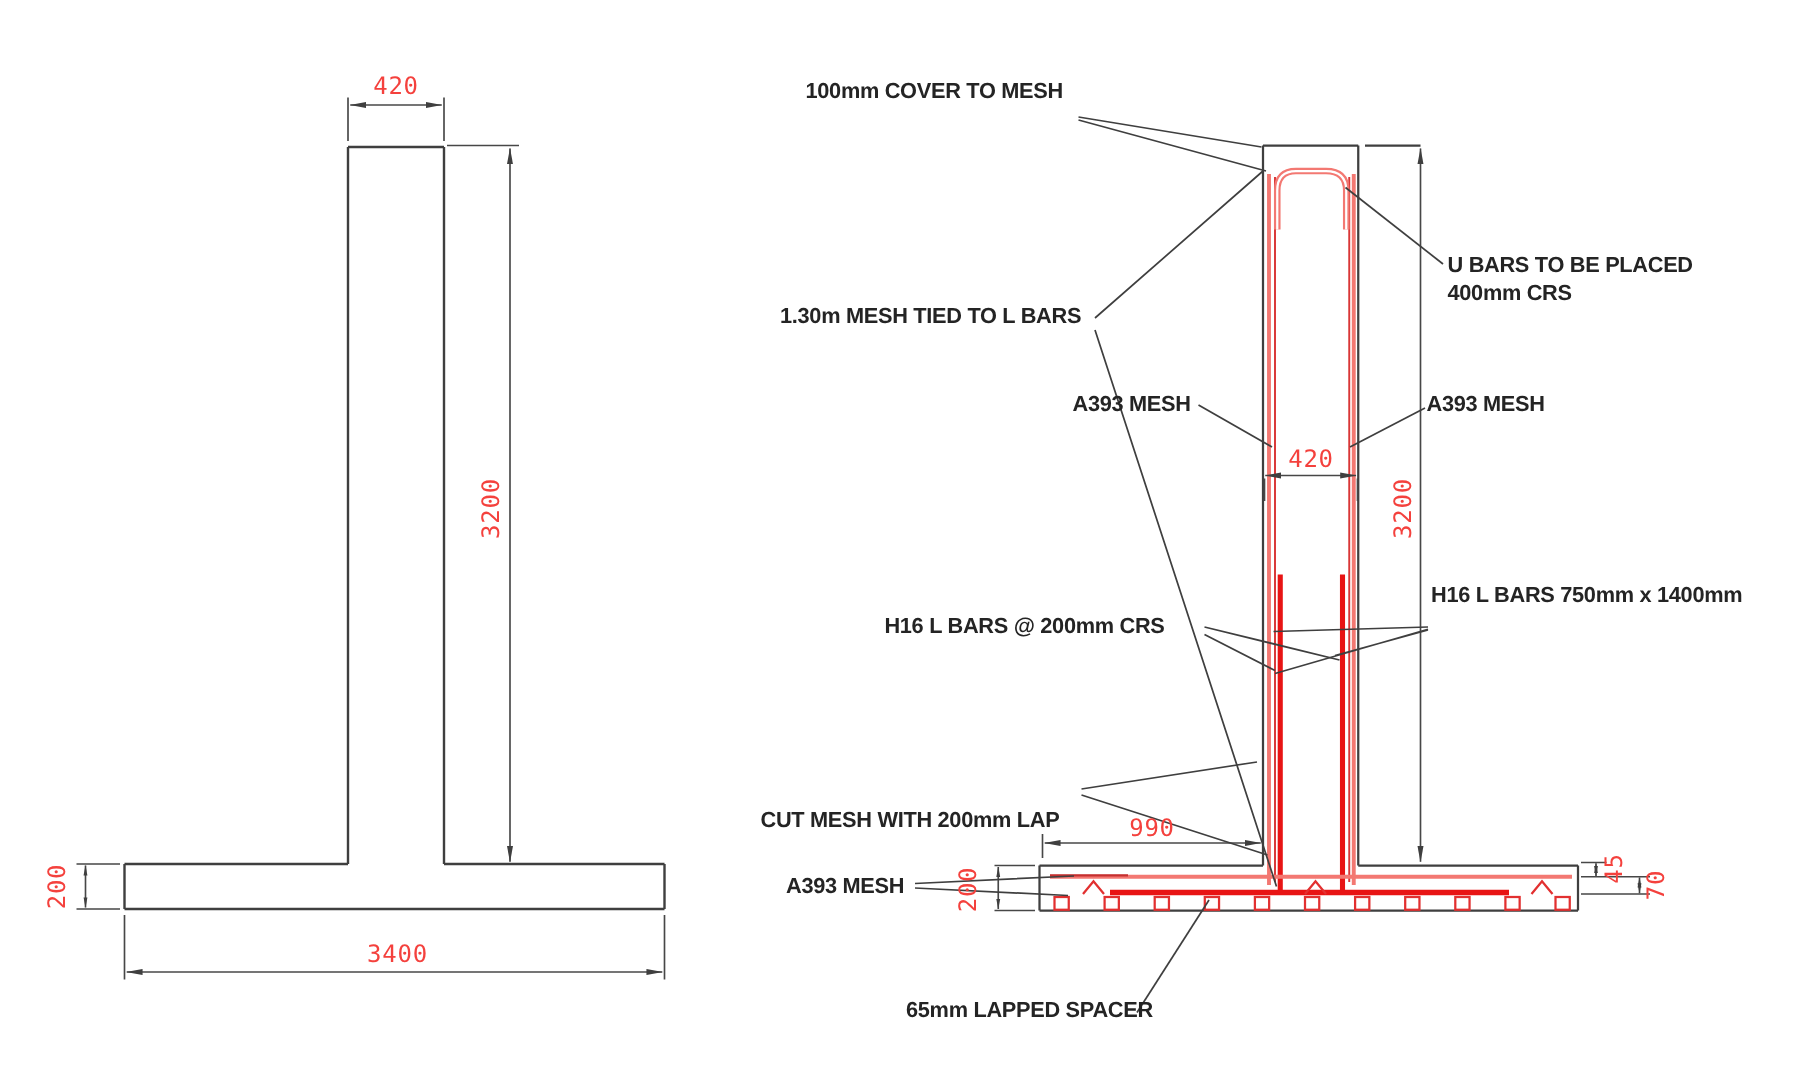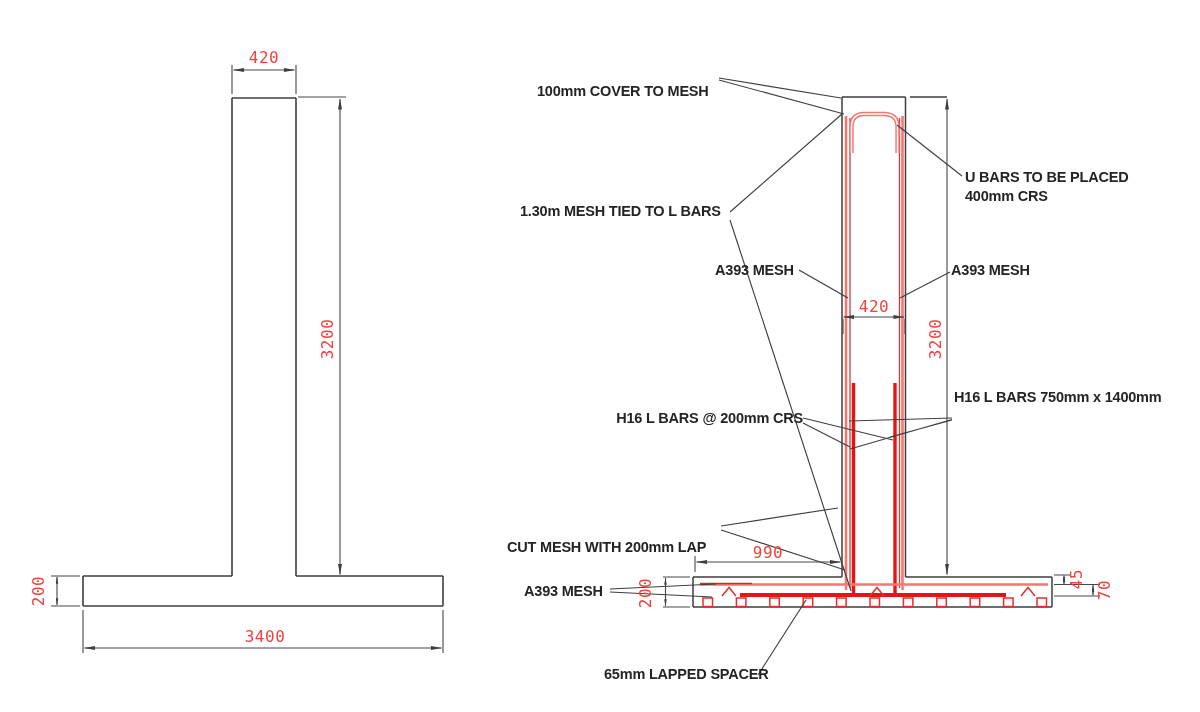--- a/index.html
+++ b/index.html
@@ -5,21 +5,21 @@
   html,body{margin:0;padding:0;background:#ffffff;}
   .canvas{
     position:relative;width:1200px;height:712px;background:#ffffff;overflow:hidden;
     font-family:"Liberation Sans", sans-serif;
   }
   .canvas svg{position:absolute;left:0;top:0;}
   .ann{
     position:absolute;color:#242424;font-size:14.5px;font-weight:600;
     letter-spacing:-0.2px;white-space:nowrap;line-height:19px;
   }
-  .ann.right{text-align:right;}
+  .ann.right{text-align:center;}
   .dim{
     position:absolute;color:#f4413d;font-size:16px;
     font-family:"DejaVu Sans Mono", monospace;font-weight:400;
     white-space:nowrap;transform:translate(-50%,-50%);letter-spacing:0.5px;
   }
   .dim.vert{transform:translate(-50%,-50%) rotate(-90deg);}
 </style>
 </head>
 <body>
 
@@ -123,21 +123,21 @@
       <path d="M799,270 L848,298"></path>
       <path d="M950,272 L900,298"></path>
       <path d="M803,418 L893,440 M803,423 L850,447"></path>
       <path d="M952,418 L849,421 M952,419.5 L850,449 M952,420 L890,437"></path>
       <path d="M721,526 L838,508 M721,530 L845,570"></path>
       <path d="M610,589 L716,584 M610,592 L712,597"></path>
       <path d="M758,675 L806,600"></path>
     </g>
   </svg>
 
-  <div class="ann" style="left:537px;top:82px">100mm COVER TO MESH</div>
+  <div class="ann" style="left:537px;top:52px">100mm COVER TO MESH</div>
 
   <div class="ann" style="left:965px;top:168px">
     <div>U BARS TO BE PLACED</div>
     <div>400mm CRS</div>
   </div>
 
   <div class="ann" style="left:520px;top:202px">1.30m MESH TIED TO L BARS</div>
 
   <div class="ann" style="left:715px;top:261px">A393 MESH</div>
 

